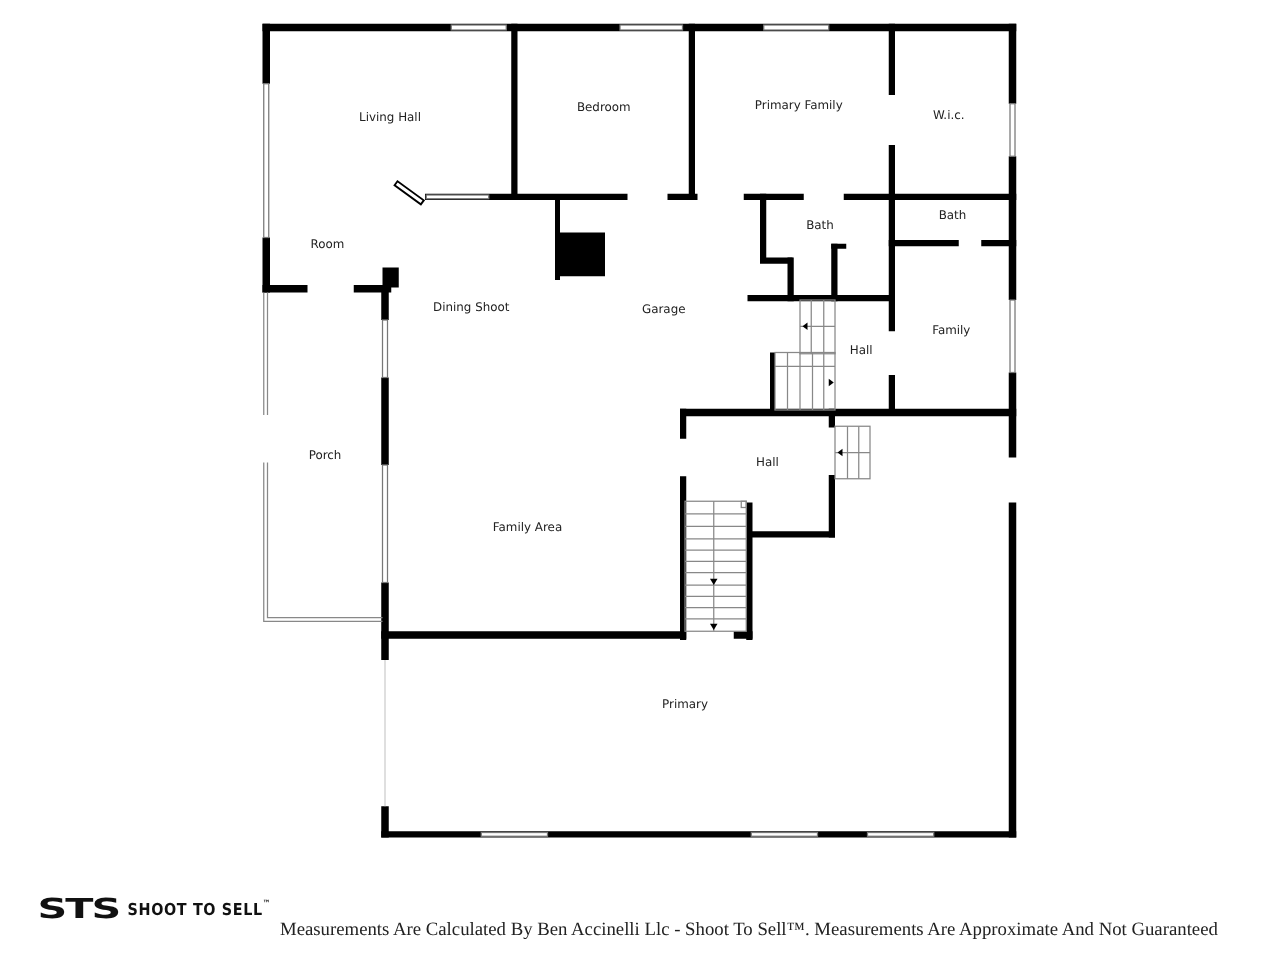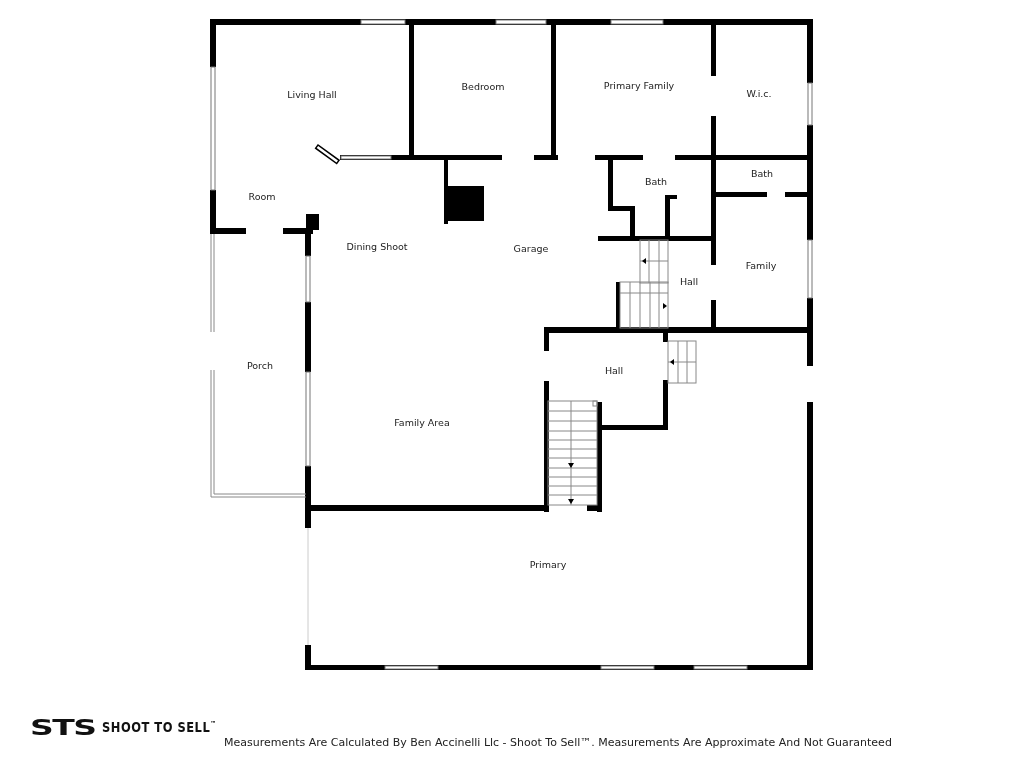--- a/index.html
+++ b/index.html
@@ -3,21 +3,21 @@
 <meta charset="utf-8">
 <style>
   html, body { margin: 0; padding: 0; background: #ffffff; }
   body { width: 1024px; height: 768px; position: relative; overflow: hidden; font-family: "DejaVu Sans", sans-serif; }
   #plan { position: absolute; left: 0; top: 0; width: 1024px; height: 768px; }
   .room-label { position: absolute; font-size: 9.5px; color: #222; white-space: nowrap; transform: translate(-50%, -50%); }
   .logo { position: absolute; left: 30px; top: 716px; height: 22px; display: flex; align-items: center; }
   .logo-mark { font-family: "DejaVu Sans", sans-serif; font-weight: 900; font-size: 22px; letter-spacing: -1px; color: #111; transform: scaleX(1.5); transform-origin: left center; font-style: normal; width: 62px; }
   .logo-text { font-family: "DejaVu Sans", sans-serif; font-weight: bold; font-size: 11.5px; color: #111; letter-spacing: 0.5px; margin-left: 10px; transform: scaleY(1.15); }
   .logo-tm { font-size: 6px; vertical-align: top; }
-  .disclaimer { position: absolute; left: 224px; top: 736px; font-size: 11px; color: #222; white-space: nowrap; }
+  .disclaimer { position: absolute; left: 224px; top: 736px; font-size: 15px; color: #222; white-space: nowrap; font-family: Liberation Serif, serif; }
 </style>
 </head>
 <body>
 
 <svg id="plan" viewBox="0 0 1024 768" xmlns="http://www.w3.org/2000/svg">
   <g fill="#000">
 
     <rect x="210" y="19" width="603" height="6"></rect>
 
     <rect x="210" y="19" width="6" height="48"></rect>

